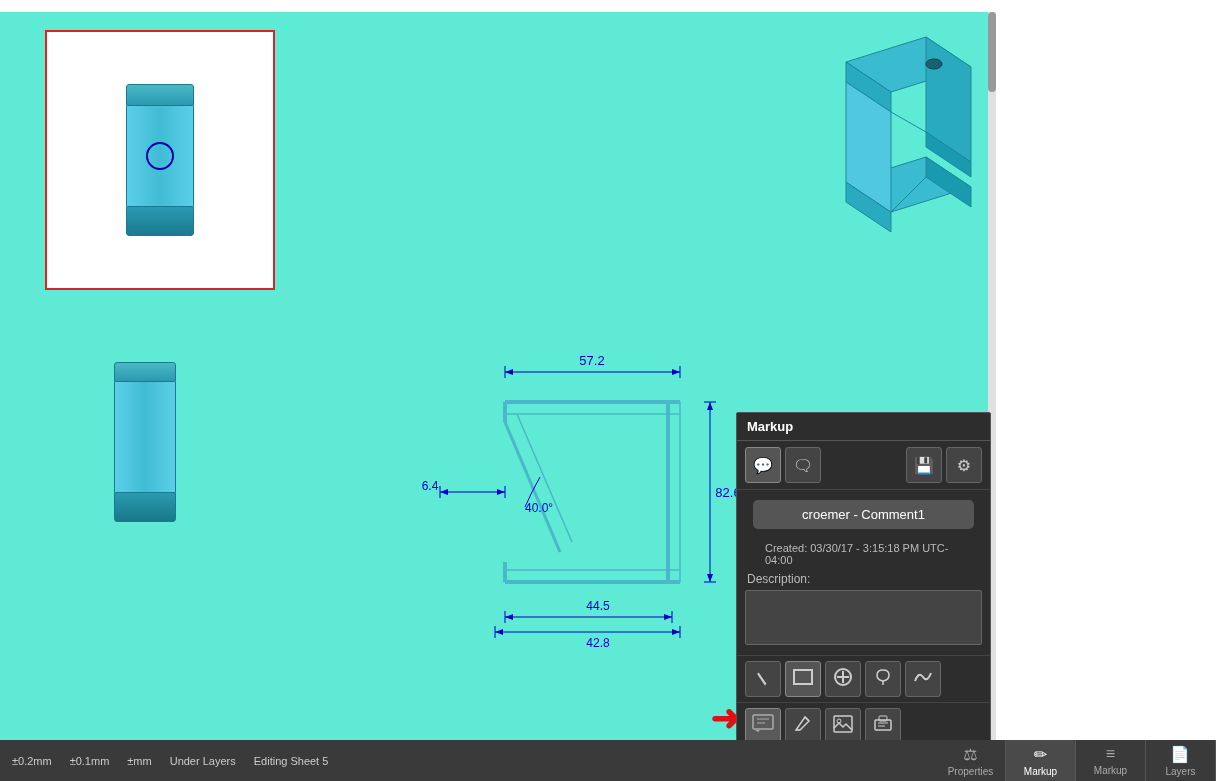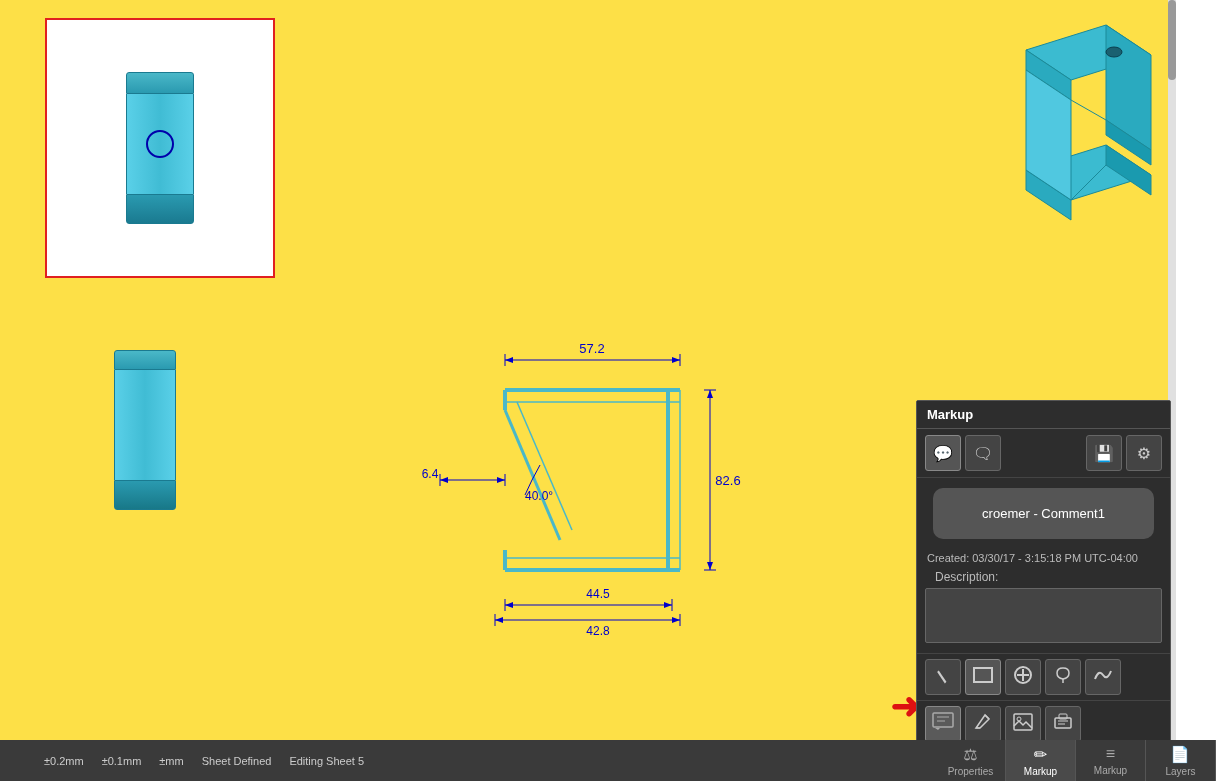--- a/index.html
+++ b/index.html
@@ -8,24 +8,24 @@
       height: 781px;
       overflow: hidden;
       background: #ffffff;
       font-family: Arial, sans-serif;
       position: relative;
     }
 
     
     .canvas-area {
       position: absolute;
-      top: 0; left: 0;
-      width: 1176px;
+      top: 12px; left: 0;
+      width: 996px;
       height: 740px;
-      background: #fde047;
+      background: #5eead4;
       overflow: hidden;
     }
     .status-bar-item {
       color: #cccccc;
       font-size: 11px;
     }
 
     
     .part-view-selected {
       position: absolute;
@@ -156,37 +156,37 @@
     .markup-icon-btn.spacer-left {
       margin-left: auto;
     }
 
     .markup-comment-name {
       background: #555;
       border: none;
       color: #ffffff;
       text-align: center;
       width: 100%;
-      padding: 18px;
+      padding: 7px;
       font-size: 13px;
-      border-radius: 10px;
+      border-radius: 5px;
       margin: 6px 8px;
       width: calc(100% - 16px);
     }
 
     .markup-meta {
       color: #bbbbbb;
       font-size: 11px;
-      padding: 3px 10px 2px;
+      padding: 3px 28px 2px;
     }
 
     .markup-description-label {
       color: #bbbbbb;
       font-size: 12px;
-      padding: 4px 18px 2px;
+      padding: 4px 10px 2px;
     }
 
     .markup-description-box {
       background: #444;
       border: 1px solid #666;
       width: calc(100% - 16px);
       height: 55px;
       margin: 2px 8px 6px;
       border-radius: 2px;
       resize: none;
@@ -520,25 +520,25 @@
           </span>
         </div>
       </div>
     </div>
   </div>
 
 </div>
 
 <div class="bottom-tabs">
 
-  <div style="display:flex;align-items:center;gap:18px;padding:0 12px;flex:1;margin-left:32px;">
+  <div style="display:flex;align-items:center;gap:18px;padding:0 12px;flex:1;">
     <span class="status-bar-item">±0.2mm</span>
     <span class="status-bar-item">±0.1mm</span>
     <span class="status-bar-item">±mm</span>
-    <span class="status-bar-item">Sheet Defined</span>
+    <span class="status-bar-item">Under Layers</span>
     <span class="status-bar-item">Editing Sheet 5</span>
   </div>
 
   <div style="display:flex;align-items:stretch;">
     <div class="bottom-tab">
       <span class="bottom-tab-icon">⚖</span>
       <span>Properties</span>
     </div>
     <div class="bottom-tab active">
       <span class="bottom-tab-icon" style="color:#fff;">✏</span>

